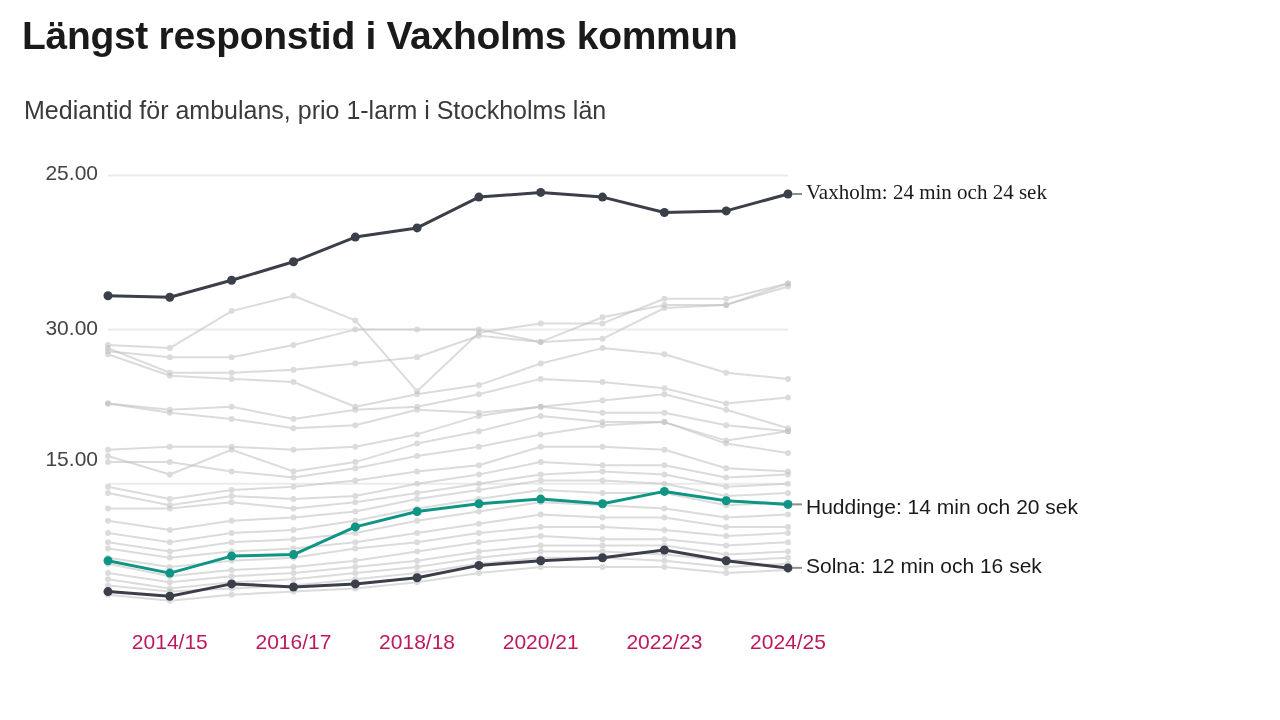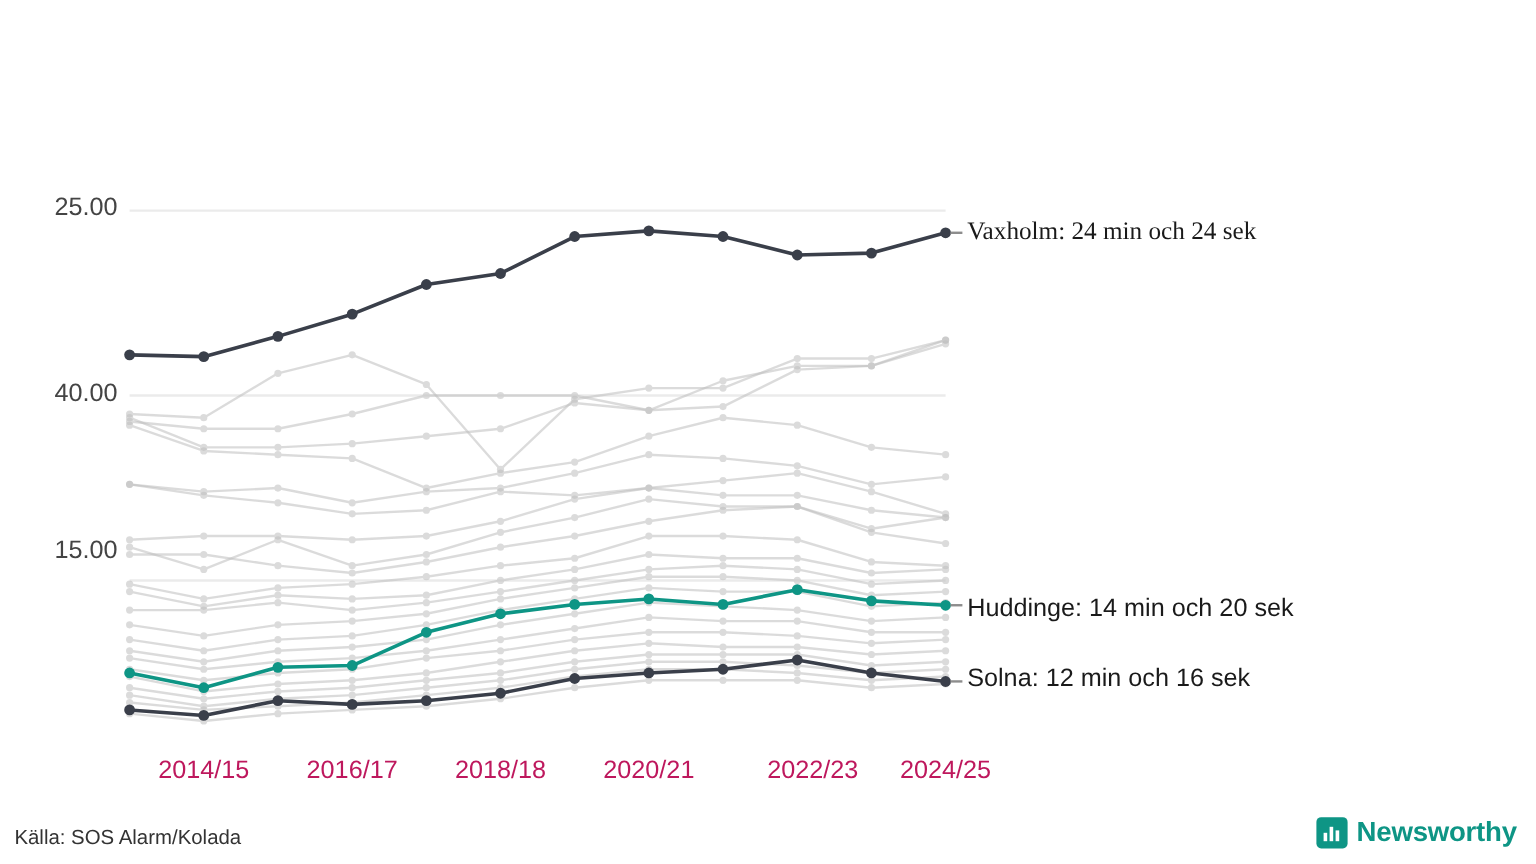--- a/index.html
+++ b/index.html
@@ -107,20 +107,22 @@
     color: #1a1a1a;
     white-space: nowrap;
   }
   svg { display: block; }
 </style>
 </head>
 <body>
 
 <div class="page">
 
+  <div class="title">Längst responstid i Vaxholms kommun</div>
+  <div class="subtitle">Mediantid för ambulans, prio 1-larm i Stockholms län</div>
 
   <div class="plot">
     <svg id="chart-svg" width="1280" height="720">
         <line x1="108" x2="788" y1="483.71232876712327" y2="483.71232876712327" stroke="#ebebeb" stroke-width="2"></line>
         <line x1="108" x2="788" y1="329.60273972602744" y2="329.60273972602744" stroke="#ebebeb" stroke-width="2"></line>
         <line x1="108" x2="788" y1="175.49315068493155" y2="175.49315068493155" stroke="#ebebeb" stroke-width="2"></line>
         <g opacity="0.55">
           <path d="M108.0 345.0 L169.8 348.1 L231.6 311.1 L293.5 295.7 L355.3 320.4 L417.1 391.2 L478.9 332.7 L540.7 323.4 L602.5 323.4 L664.4 298.8 L726.2 298.8 L788.0 283.4" fill="none" stroke="#bfbfbf" stroke-width="2" stroke-linejoin="round" stroke-linecap="round"></path>
           <circle cx="108.0" cy="345.0" r="3" fill="#bfbfbf"></circle>
           <circle cx="169.8" cy="348.1" r="3" fill="#bfbfbf"></circle>
@@ -496,41 +498,32 @@
           <circle cx="788.0" cy="567.9" r="4.5" fill="#3a3f4a"></circle>
         </g>
         <line x1="792" x2="802" y1="193.9863013698631" y2="193.9863013698631" stroke="#8d8d8d" stroke-width="2"></line>
         <line x1="792" x2="802" y1="504.36301369863014" y2="504.36301369863014" stroke="#8d8d8d" stroke-width="2"></line>
         <line x1="792" x2="802" y1="567.8561643835617" y2="567.8561643835617" stroke="#8d8d8d" stroke-width="2"></line>
       </svg>
   </div>
 
   <div id="y-labels">
       <div class="ylabel" style="left: 8px; top: 447px;">15.00</div>
-      <div class="ylabel" style="left: 8px; top: 315.603px;">40.00</div>
+      <div class="ylabel" style="left: 8px; top: 315.603px;">30.00</div>
       <div class="ylabel" style="left: 8px; top: 161.493px;">25.00</div>
     </div>
   <div id="x-labels">
       <div class="xlabel" style="left: 169.818px; top: 630px;">2014/15</div>
       <div class="xlabel" style="left: 293.455px; top: 630px;">2016/17</div>
       <div class="xlabel" style="left: 417.091px; top: 630px;">2018/18</div>
       <div class="xlabel" style="left: 540.727px; top: 630px;">2020/21</div>
-      <div class="xlabel" style="left: 664.364px; top: 630px; margin-left: 13px;">2022/23</div>
+      <div class="xlabel" style="left: 664.364px; top: 630px;">2022/23</div>
       <div class="xlabel" style="left: 788px; top: 630px;">2024/25</div>
     </div>
   <div id="annots">
       <div class="annot" style="left: 806px; top: 179.986px; font-family: Liberation Serif, serif;">Vaxholm: 24 min och 24 sek</div>
       <div class="annot" style="left: 806px; top: 495px;">Huddinge: 14 min och 20 sek</div>
       <div class="annot" style="left: 806px; top: 553.856px;">Solna: 12 min och 16 sek</div>
     </div>
 
-  <div class="source">Källa: SOS Alarm/Kolada</div>
-
-  <div class="logo">
-    <span class="logo-mark">
-        <i></i>
-        <i></i>
-        <i></i>
-      </span>
-    <span class="logo-text">Newsworthy</span>
-  </div>
+
 
 </div>
 
 </body></html>

